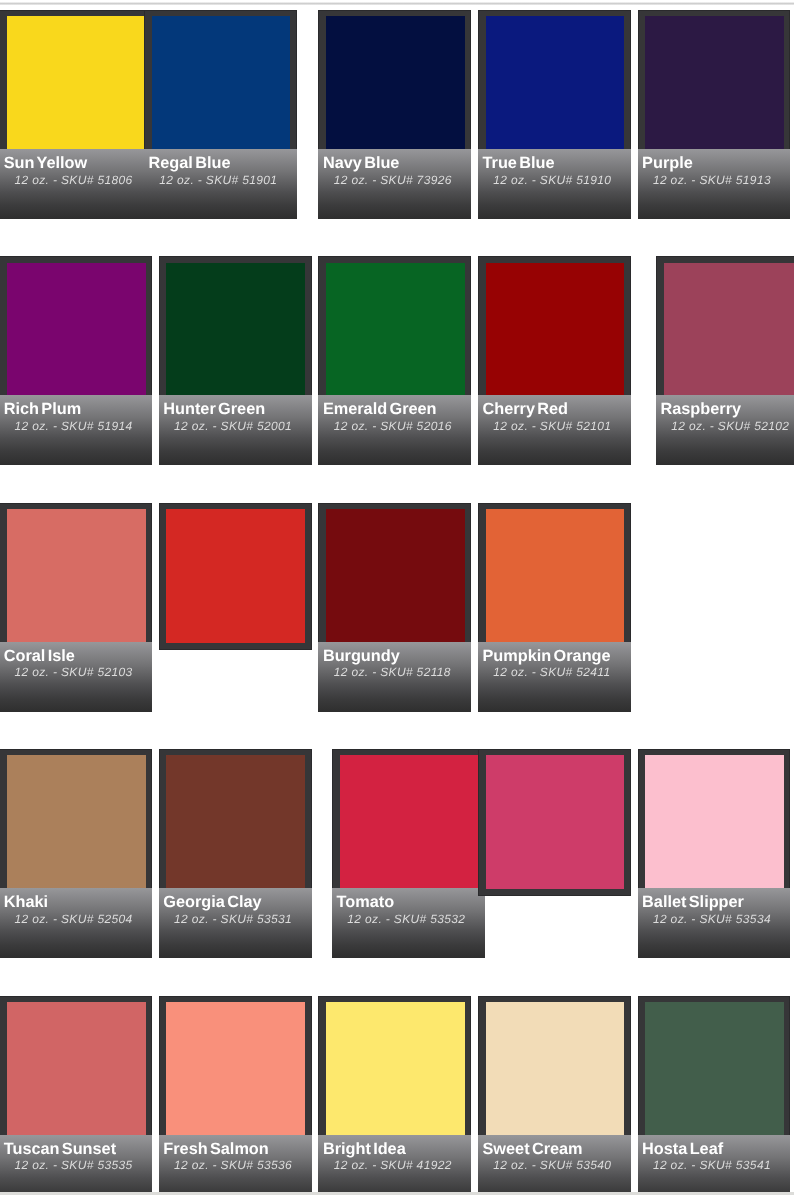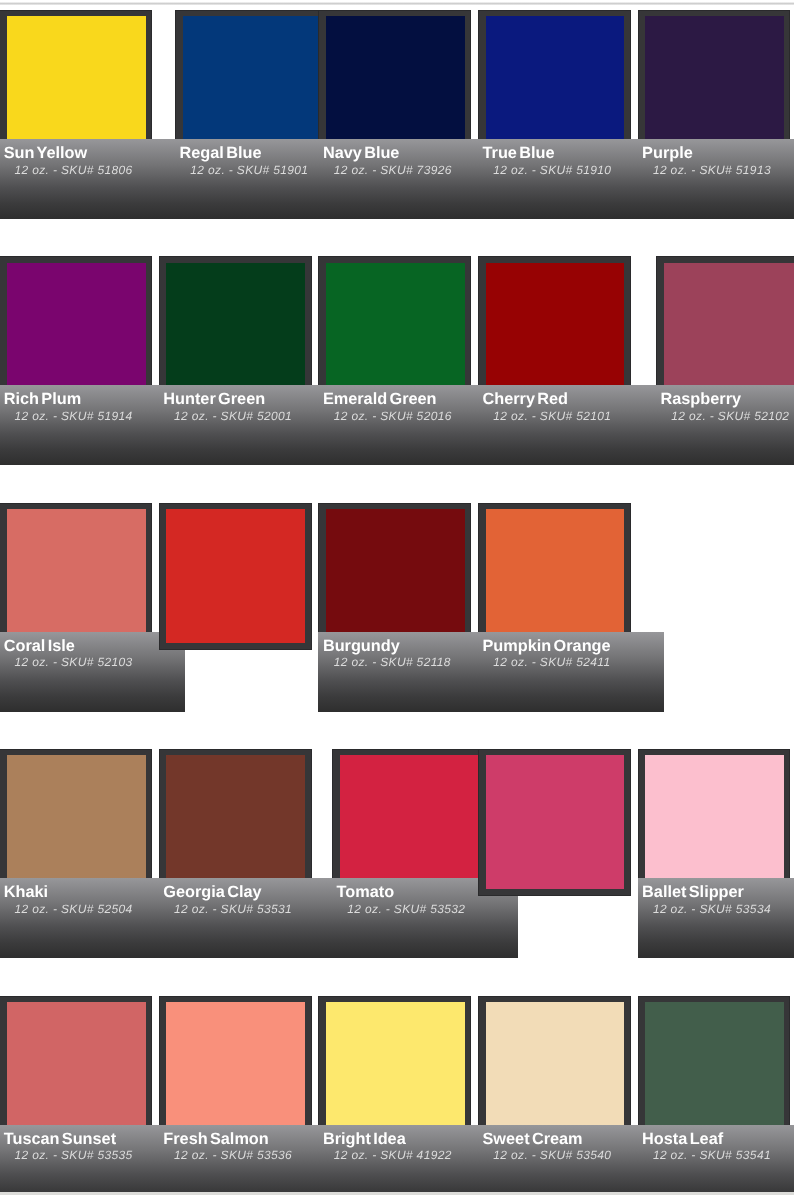--- a/index.html
+++ b/index.html
@@ -14,43 +14,43 @@
   }
   #stage { position:relative; width:794px; height:1195px; overflow:hidden; background:#fff; }
   .toprule { position:absolute; left:0; top:2.2px; width:794px; height:3.2px;
              background:linear-gradient(to bottom, #fbfbfb 0%, #cfcfcf 45%, #cdcdcd 70%, #fdfdfd 100%); }
   .bottomband { position:absolute; left:0; top:1191.5px; width:794px; height:3.5px; background:#dcdcd9; }
   .grid { position:absolute; left:0; top:10px; width:1000px; height:1200px; }
   .card { position:absolute; width:152.8px; height:209px; }
   .frame { position:absolute; left:0; top:0; width:152.8px; height:147px;
            background:#363638; box-sizing:border-box; border:1px solid #2a2a2c; }
   .sw { position:absolute; left:6.5px; top:5.3px; width:138.8px; height:134px; }
-  .label { position:absolute; left:0; bottom:0; width:152.8px; height:80px;
-           background:linear-gradient(to bottom, #97979a 0%, #747476 32%, #4f4f51 61%, #3b3b3c 81%, #2e2e2e 100%);padding-left:33px; }
+  .label { position:absolute; left:0; bottom:0; width:152.8px; height:70px;
+           background:linear-gradient(to bottom, #97979a 0%, #747476 32%, #4f4f51 61%, #3b3b3c 81%, #2e2e2e 100%); }
   .nm { position:absolute; left:4.5px; top:6px; font-size:16.3px; font-weight:bold; word-spacing:-2.2px;
         color:#ffffff; white-space:nowrap; line-height:16px; }
   .sku { position:absolute; left:4.3px; top:22.5px; font-size:12px; font-style:italic;
          color:#dcdcdc; white-space:nowrap; line-height:16px; letter-spacing:0.35px;margin-left:11px; }
 </style>
 </head>
 <body>
 
 <div id="stage">
   <div class="toprule"></div>
   <div class="grid">
       <div class="card" style="left:-0.8px;top:0.0px">
         <div class="frame">
           <div class="sw" style="background-color: rgb(249, 216, 28);"></div>
         </div>
         <div class="label">
           <div class="nm">Sun Yellow</div>
           <div class="sku">12 oz. - SKU# 51806</div>
         </div>
       </div>
-      <div class="card" style="left:175px;top:0.0px">
+      <div class="card" style="left:144px;top:0.0px">
         <div class="frame">
           <div class="sw" style="background-color: rgb(3, 56, 122);"></div>
         </div>
         <div class="label">
           <div class="nm">Regal Blue</div>
           <div class="sku">12 oz. - SKU# 51901</div>
         </div>
       </div>
       <div class="card" style="left:318.4px;top:0.0px">
         <div class="frame">

